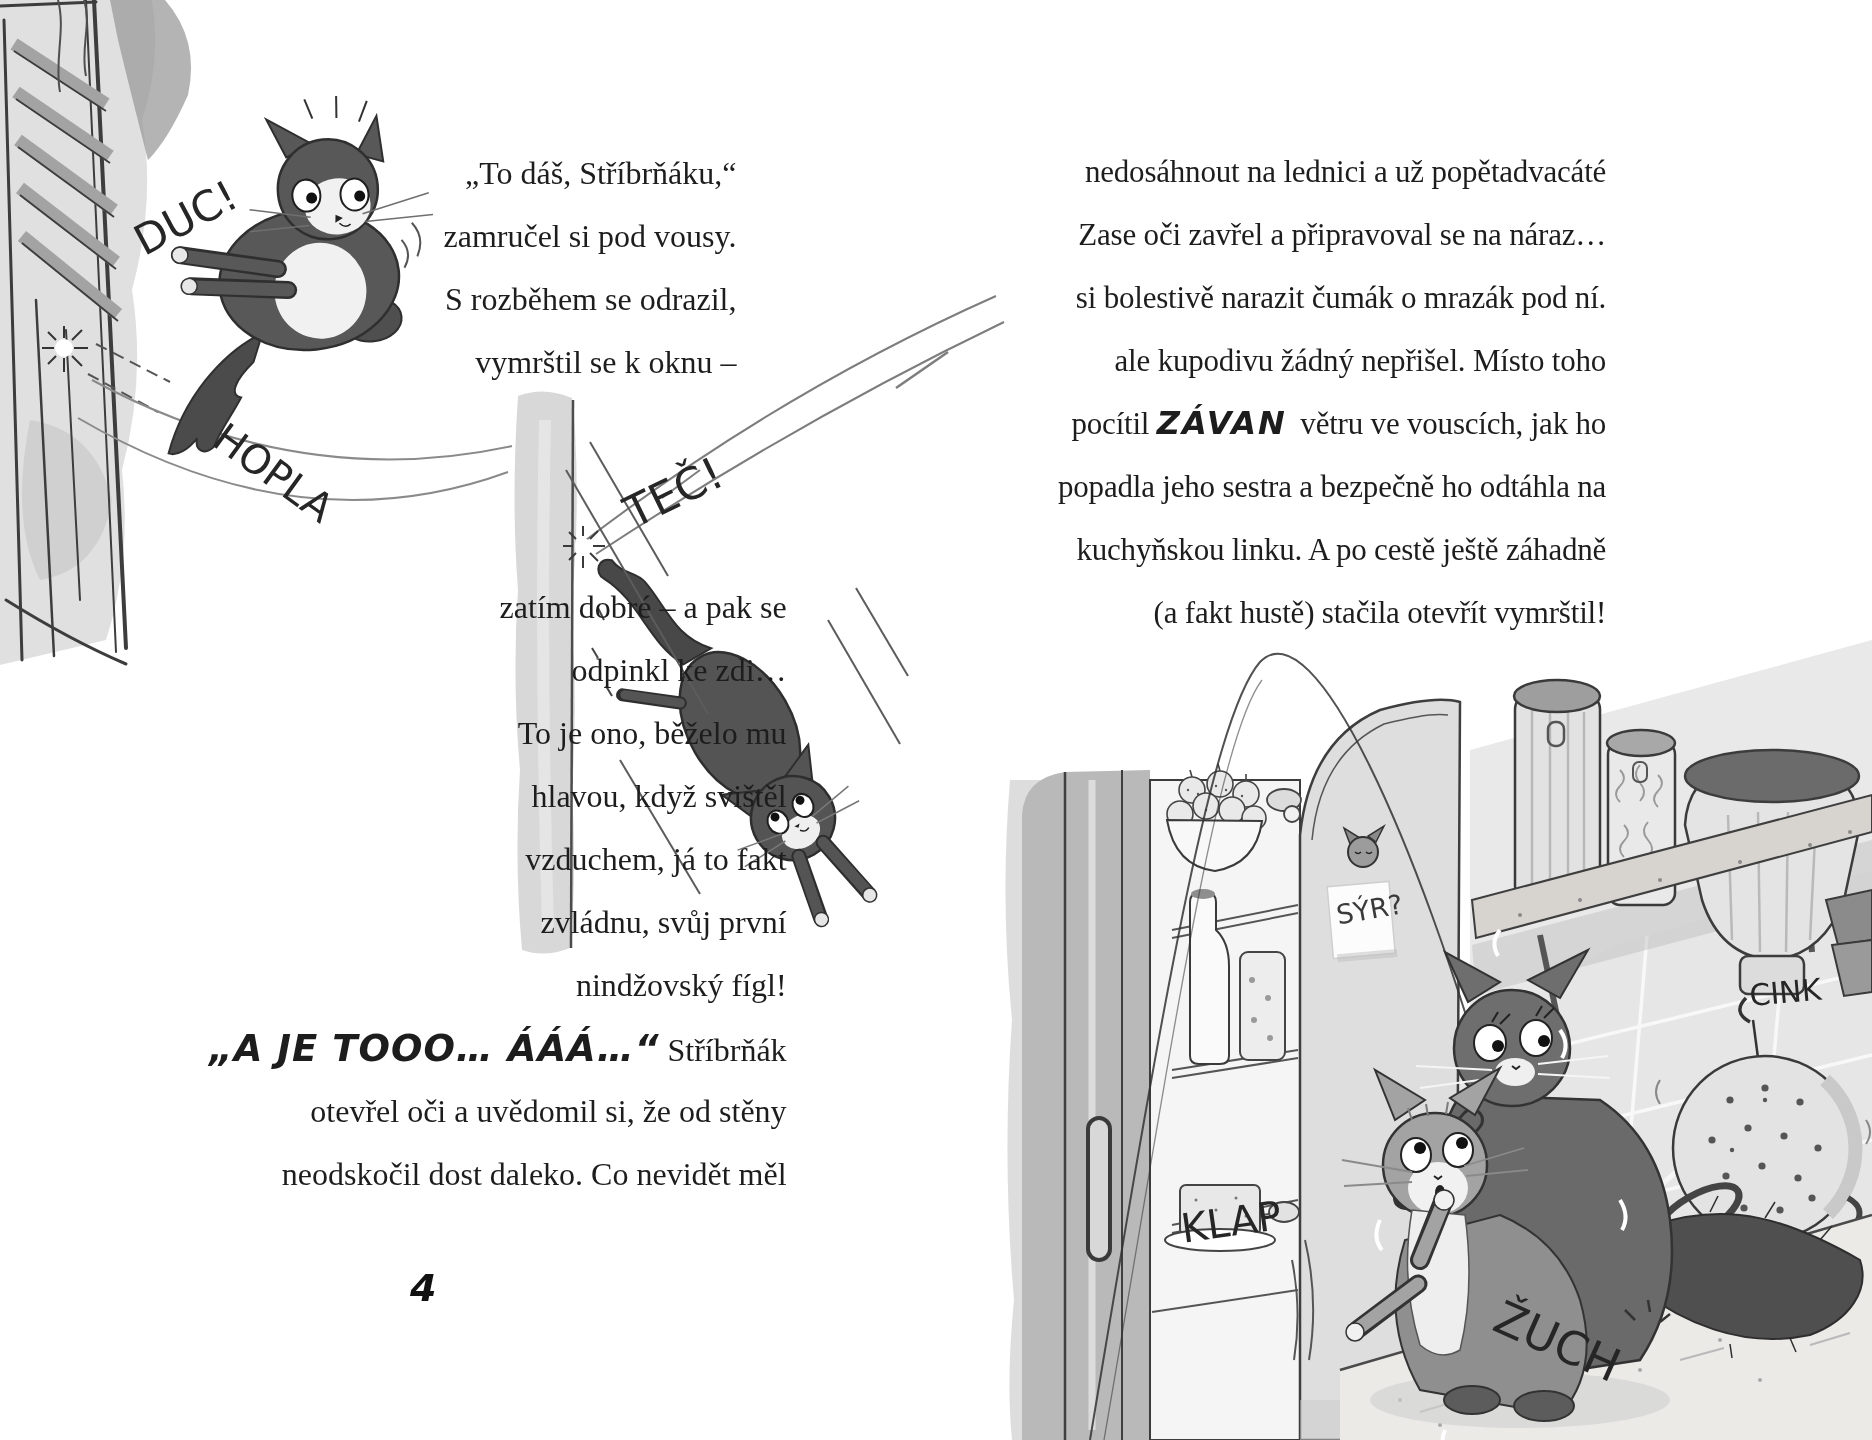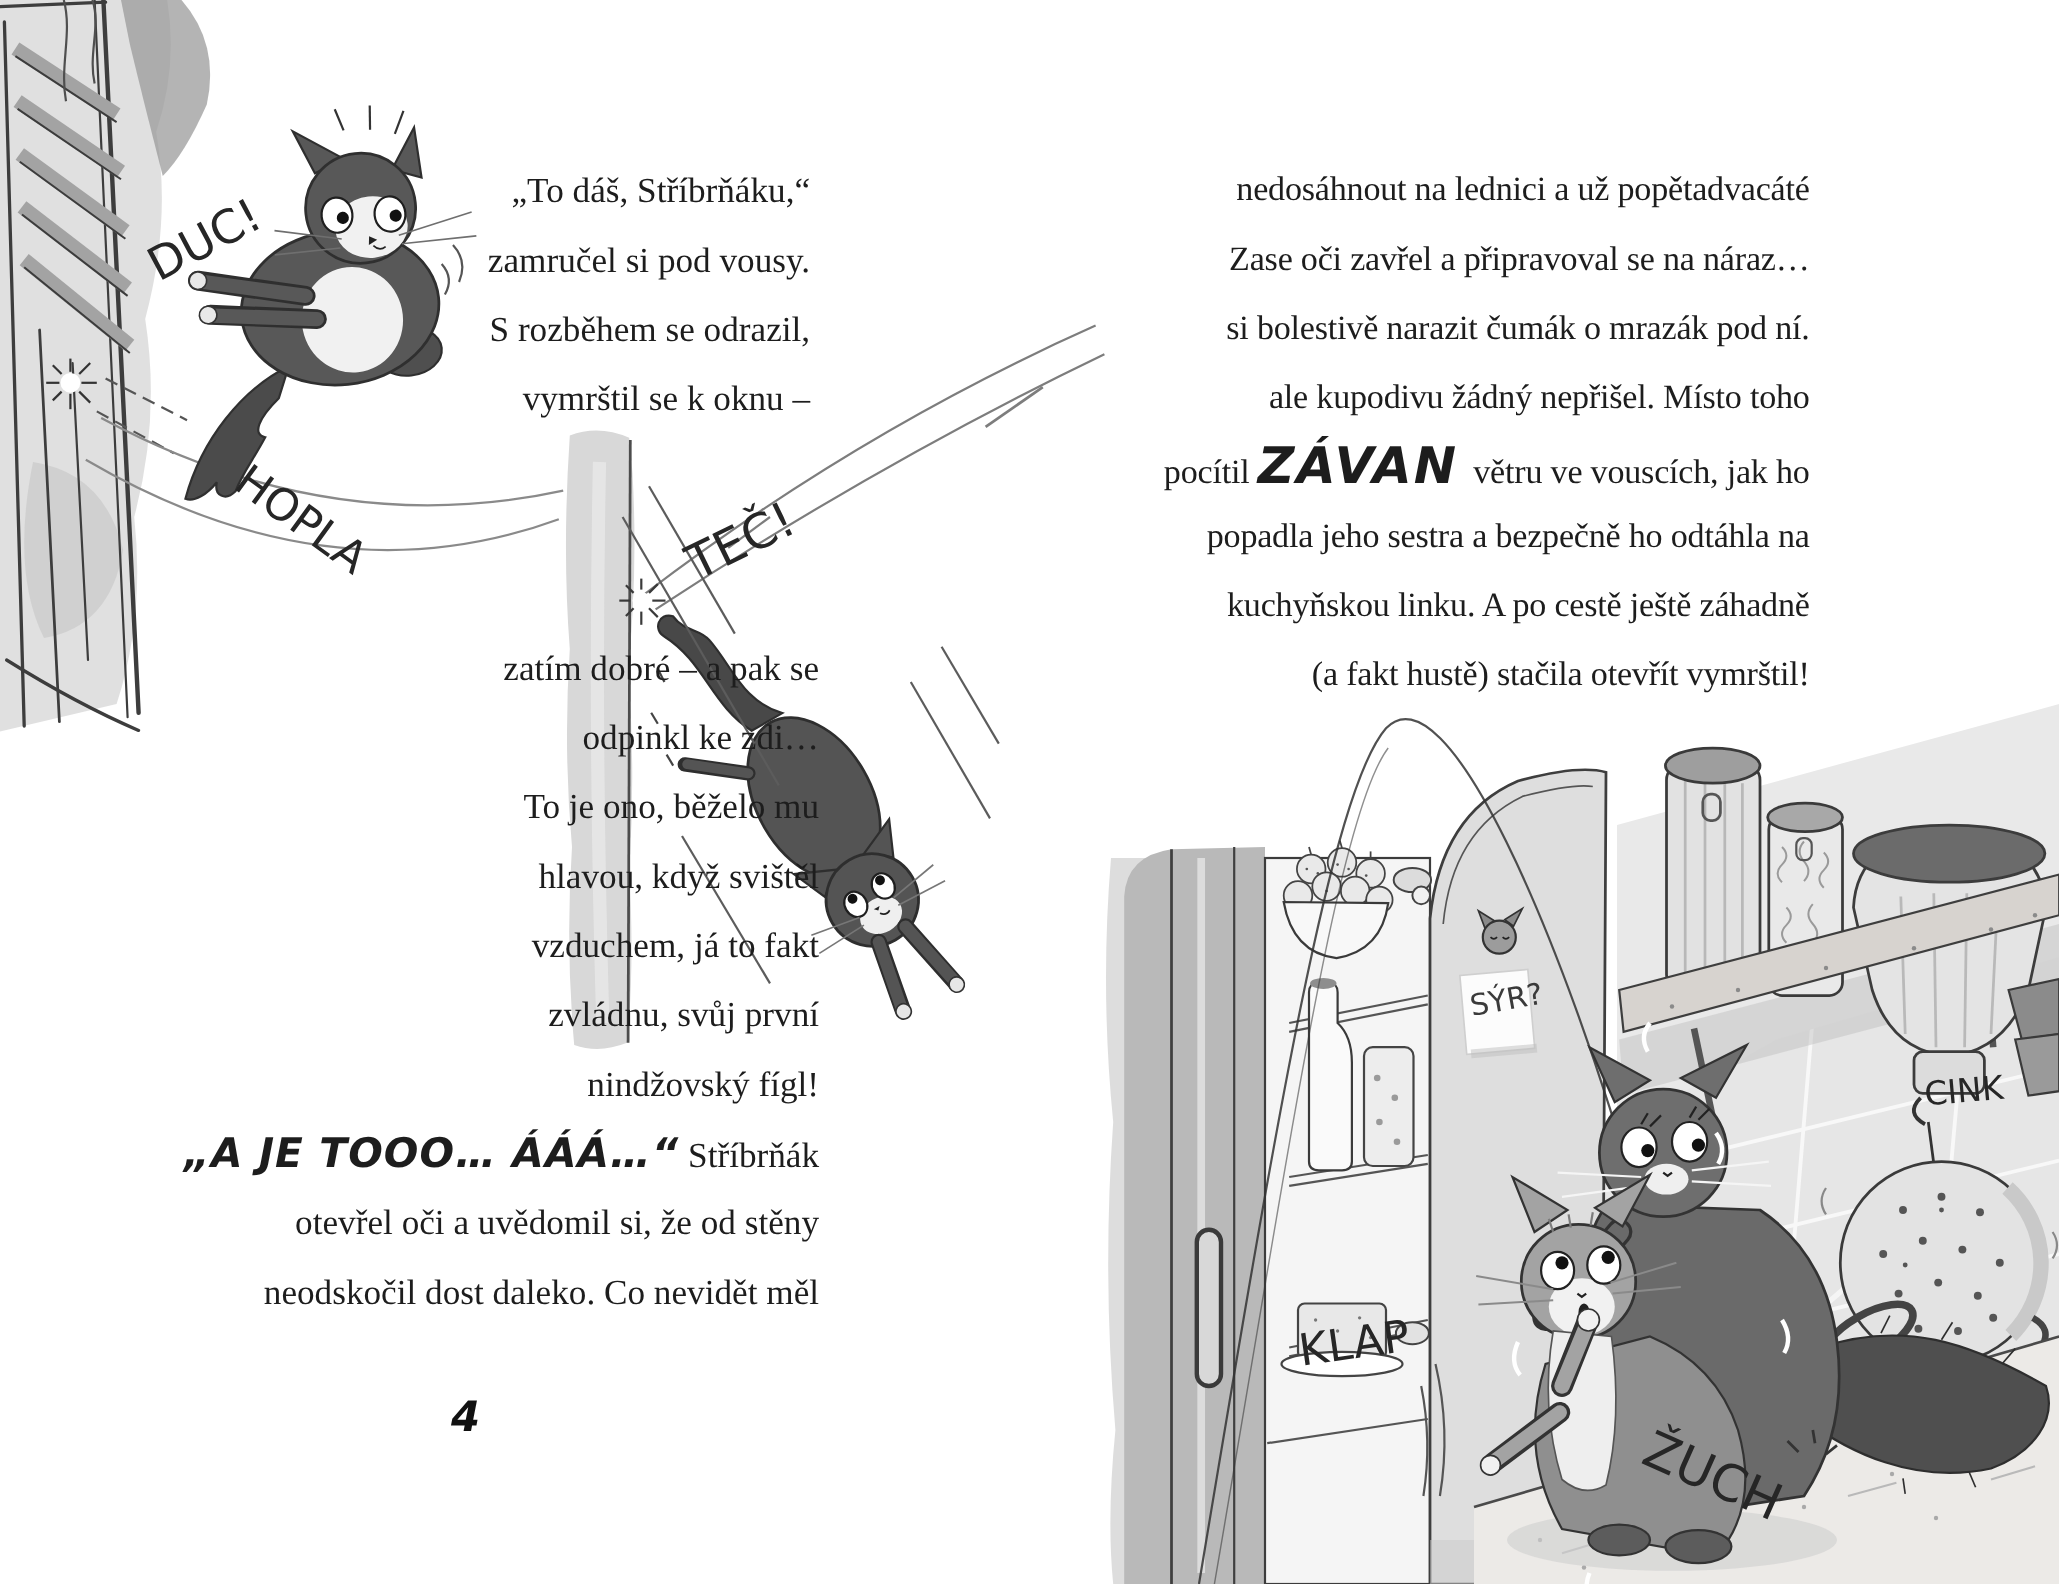--- a/index.html
+++ b/index.html
@@ -7,22 +7,22 @@
           font-family:"Liberation Serif",serif;color:#1d1d1d;}
   svg{position:absolute;}
   .block{position:absolute;z-index:5;text-align:right;}
   .line{height:63px;line-height:63px;white-space:nowrap;font-size:32px;}
   .rline{height:63px;line-height:63px;white-space:nowrap;font-size:31px;letter-spacing:-0.2px;}
   .ind28{padding-left:28px;}
   .ind62{padding-left:62px;}
   .ind39{padding-left:39px;}
   .it{}
   .comic{font-family:"DejaVu Sans",sans-serif;font-weight:800;font-style:italic;}
-  .comic-big{font-size:37px;letter-spacing:1px;}
-  .zavan{font-size:46px;letter-spacing:2px;padding-right:6px;}
+  .comic-big{font-size:37px;letter-spacing:1px;margin-left:42px;}
+  .zavan{font-size:32px;letter-spacing:2px;padding-right:6px;}
   .fx{position:absolute;font-family:"DejaVu Sans",sans-serif;font-weight:600;color:#262626;
       white-space:nowrap;z-index:6;transform-origin:left top;}
   #fx-duc{left:126px;top:222px;font-size:42px;transform:rotate(-28deg);font-weight:500;}
   #fx-hopla{left:232px;top:414px;font-size:40px;transform:rotate(36deg);font-weight:500;}
   #fx-tec{left:616px;top:492px;font-size:44px;transform:rotate(-26deg);font-weight:500;}
   #fx-syr{left:1334px;top:900px;font-size:27px;transform:rotate(-10deg);font-weight:500;color:#3a3a3a;}
   #fx-klap{left:1178px;top:1206px;font-size:40px;transform:rotate(-8deg);font-weight:500;}
   #fx-cink{left:1748px;top:978px;font-size:30px;transform:rotate(-5deg);font-weight:500;}
   #fx-zuch{left:1508px;top:1290px;font-size:46px;transform:rotate(24deg);font-weight:500;}
   #page-number{position:absolute;left:410px;top:1266px;z-index:6;

